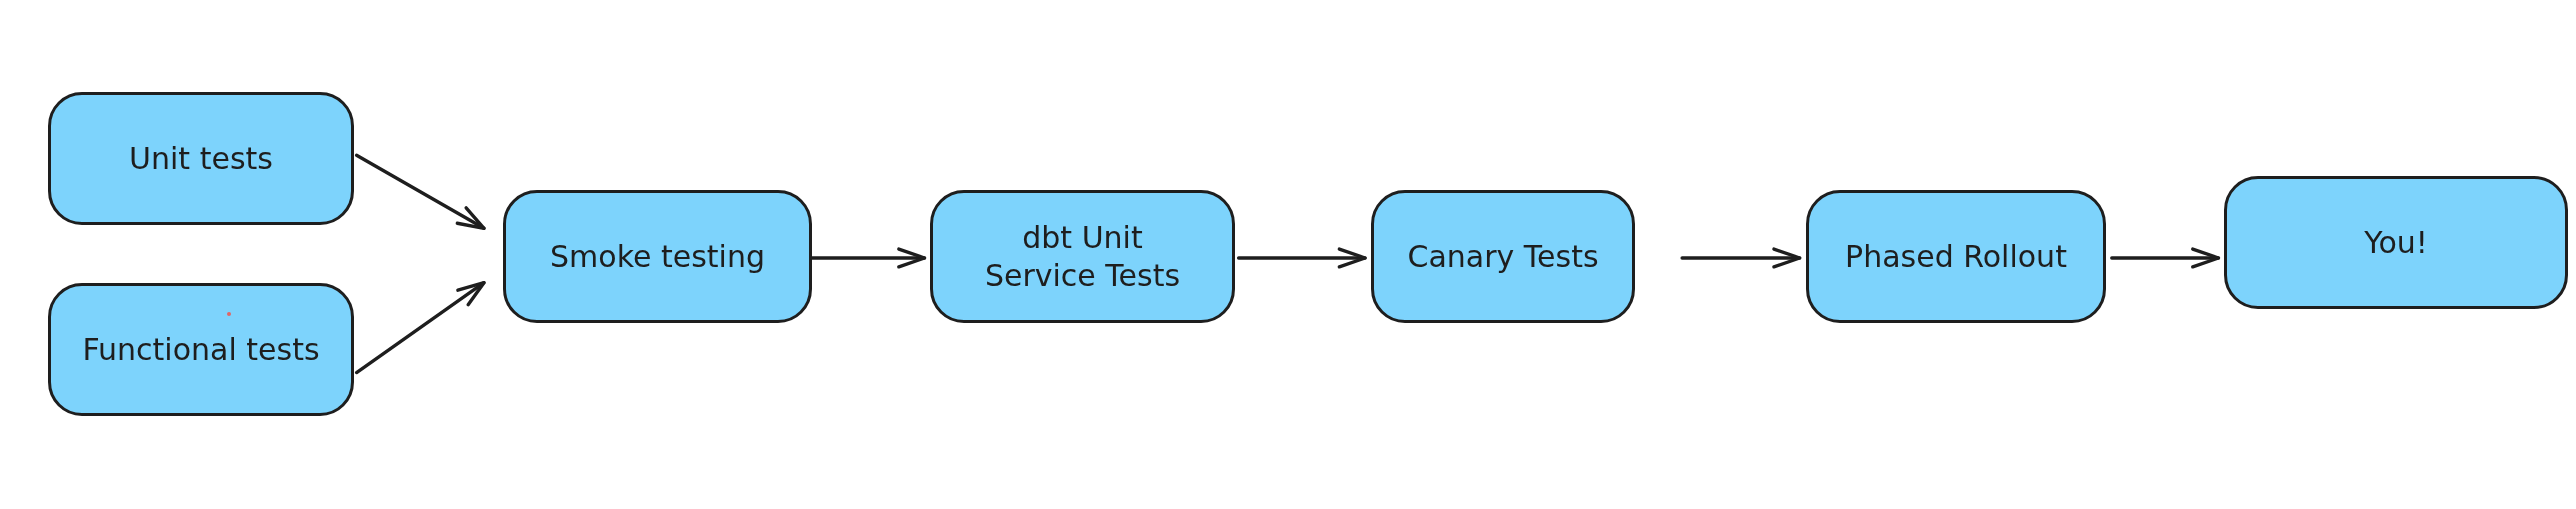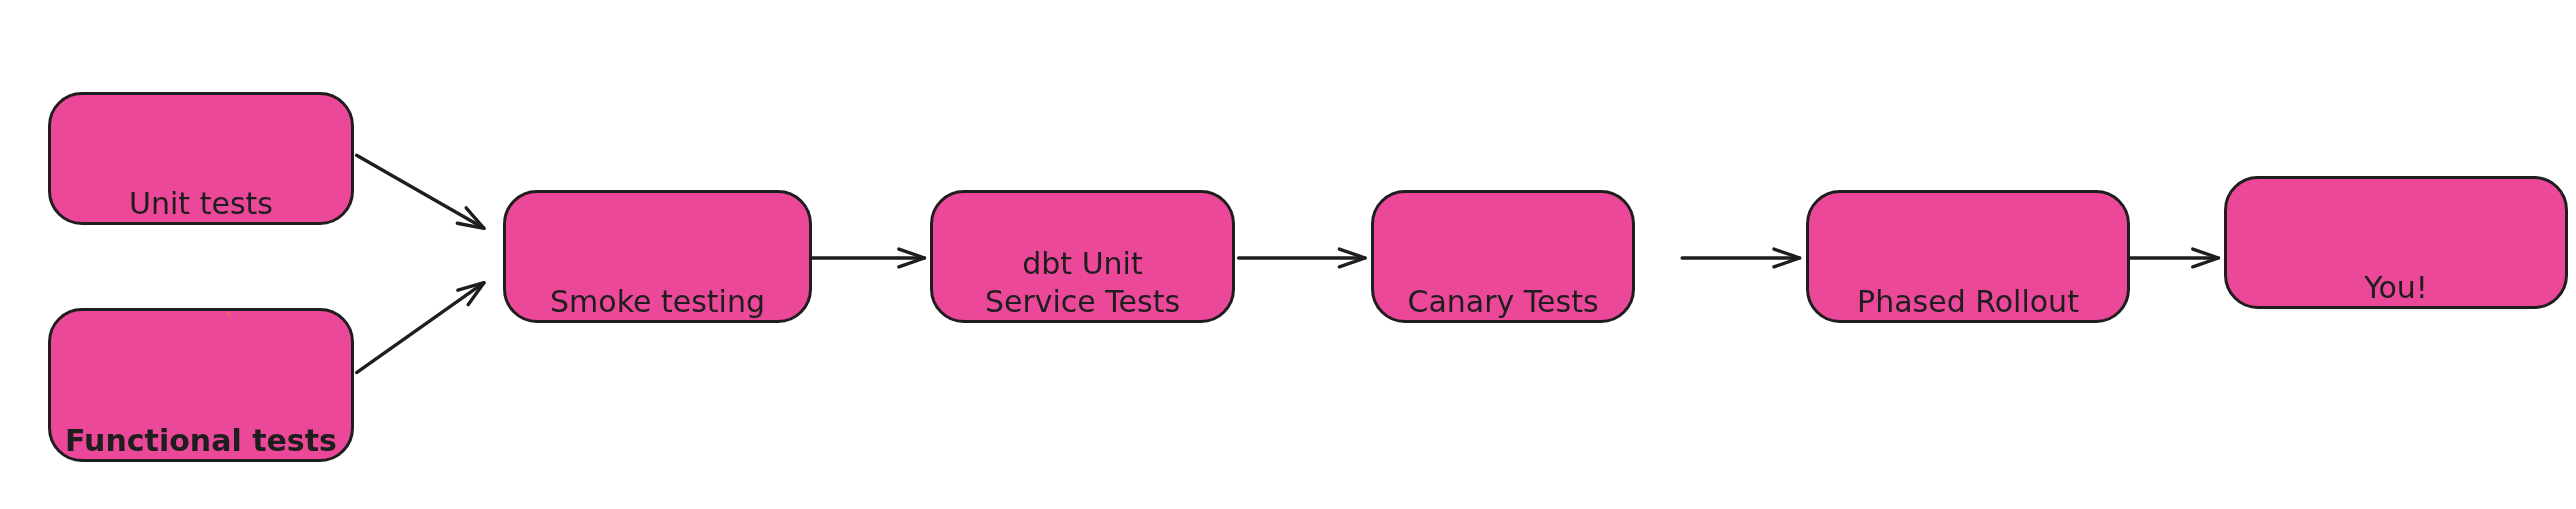--- a/index.html
+++ b/index.html
@@ -21,37 +21,37 @@
     top: 0;
     width: 2576px;
     height: 510px;
     pointer-events: none;
   }
   .node {
     position: absolute;
     box-sizing: border-box;
     border: 3.5px solid #1e1e1e;
     border-radius: 34px;
-    background: #ec4899;
+    background: #7dd3fc;
     display: flex;
-    align-items: flex-end;
+    align-items: center;
     justify-content: center;
     text-align: center;
     color: #1e1e1e;
     font-size: 30px;
     line-height: 1.25;
     white-space: pre-line;
   }
   
   .n-unit       { left: 48px;   top: 92px;  width: 306px; height: 133px; }
-  .n-functional { left: 48px;   top: 308px; width: 306px; height: 154px; font-weight: bold; }
+  .n-functional { left: 48px;   top: 283px; width: 306px; height: 133px; }
   .n-smoke      { left: 491px;  top: 190px; width: 309px; height: 133px; margin-left: 12px; }
   .n-dbt        { left: 930px;  top: 190px; width: 305px; height: 133px; }
   .n-canary     { left: 1371px; top: 190px; width: 264px; height: 133px; }
-  .n-phased     { left: 1806px; top: 190px; width: 324px; height: 133px; }
+  .n-phased     { left: 1806px; top: 190px; width: 300px; height: 133px; }
   .n-you        { left: 2224px; top: 176px; width: 344px; height: 133px; }
   .dot {
     position: absolute;
     left: 227px;
     top: 312px;
     width: 4px;
     height: 4px;
     border-radius: 50%;
     background: #e06666;
   }

